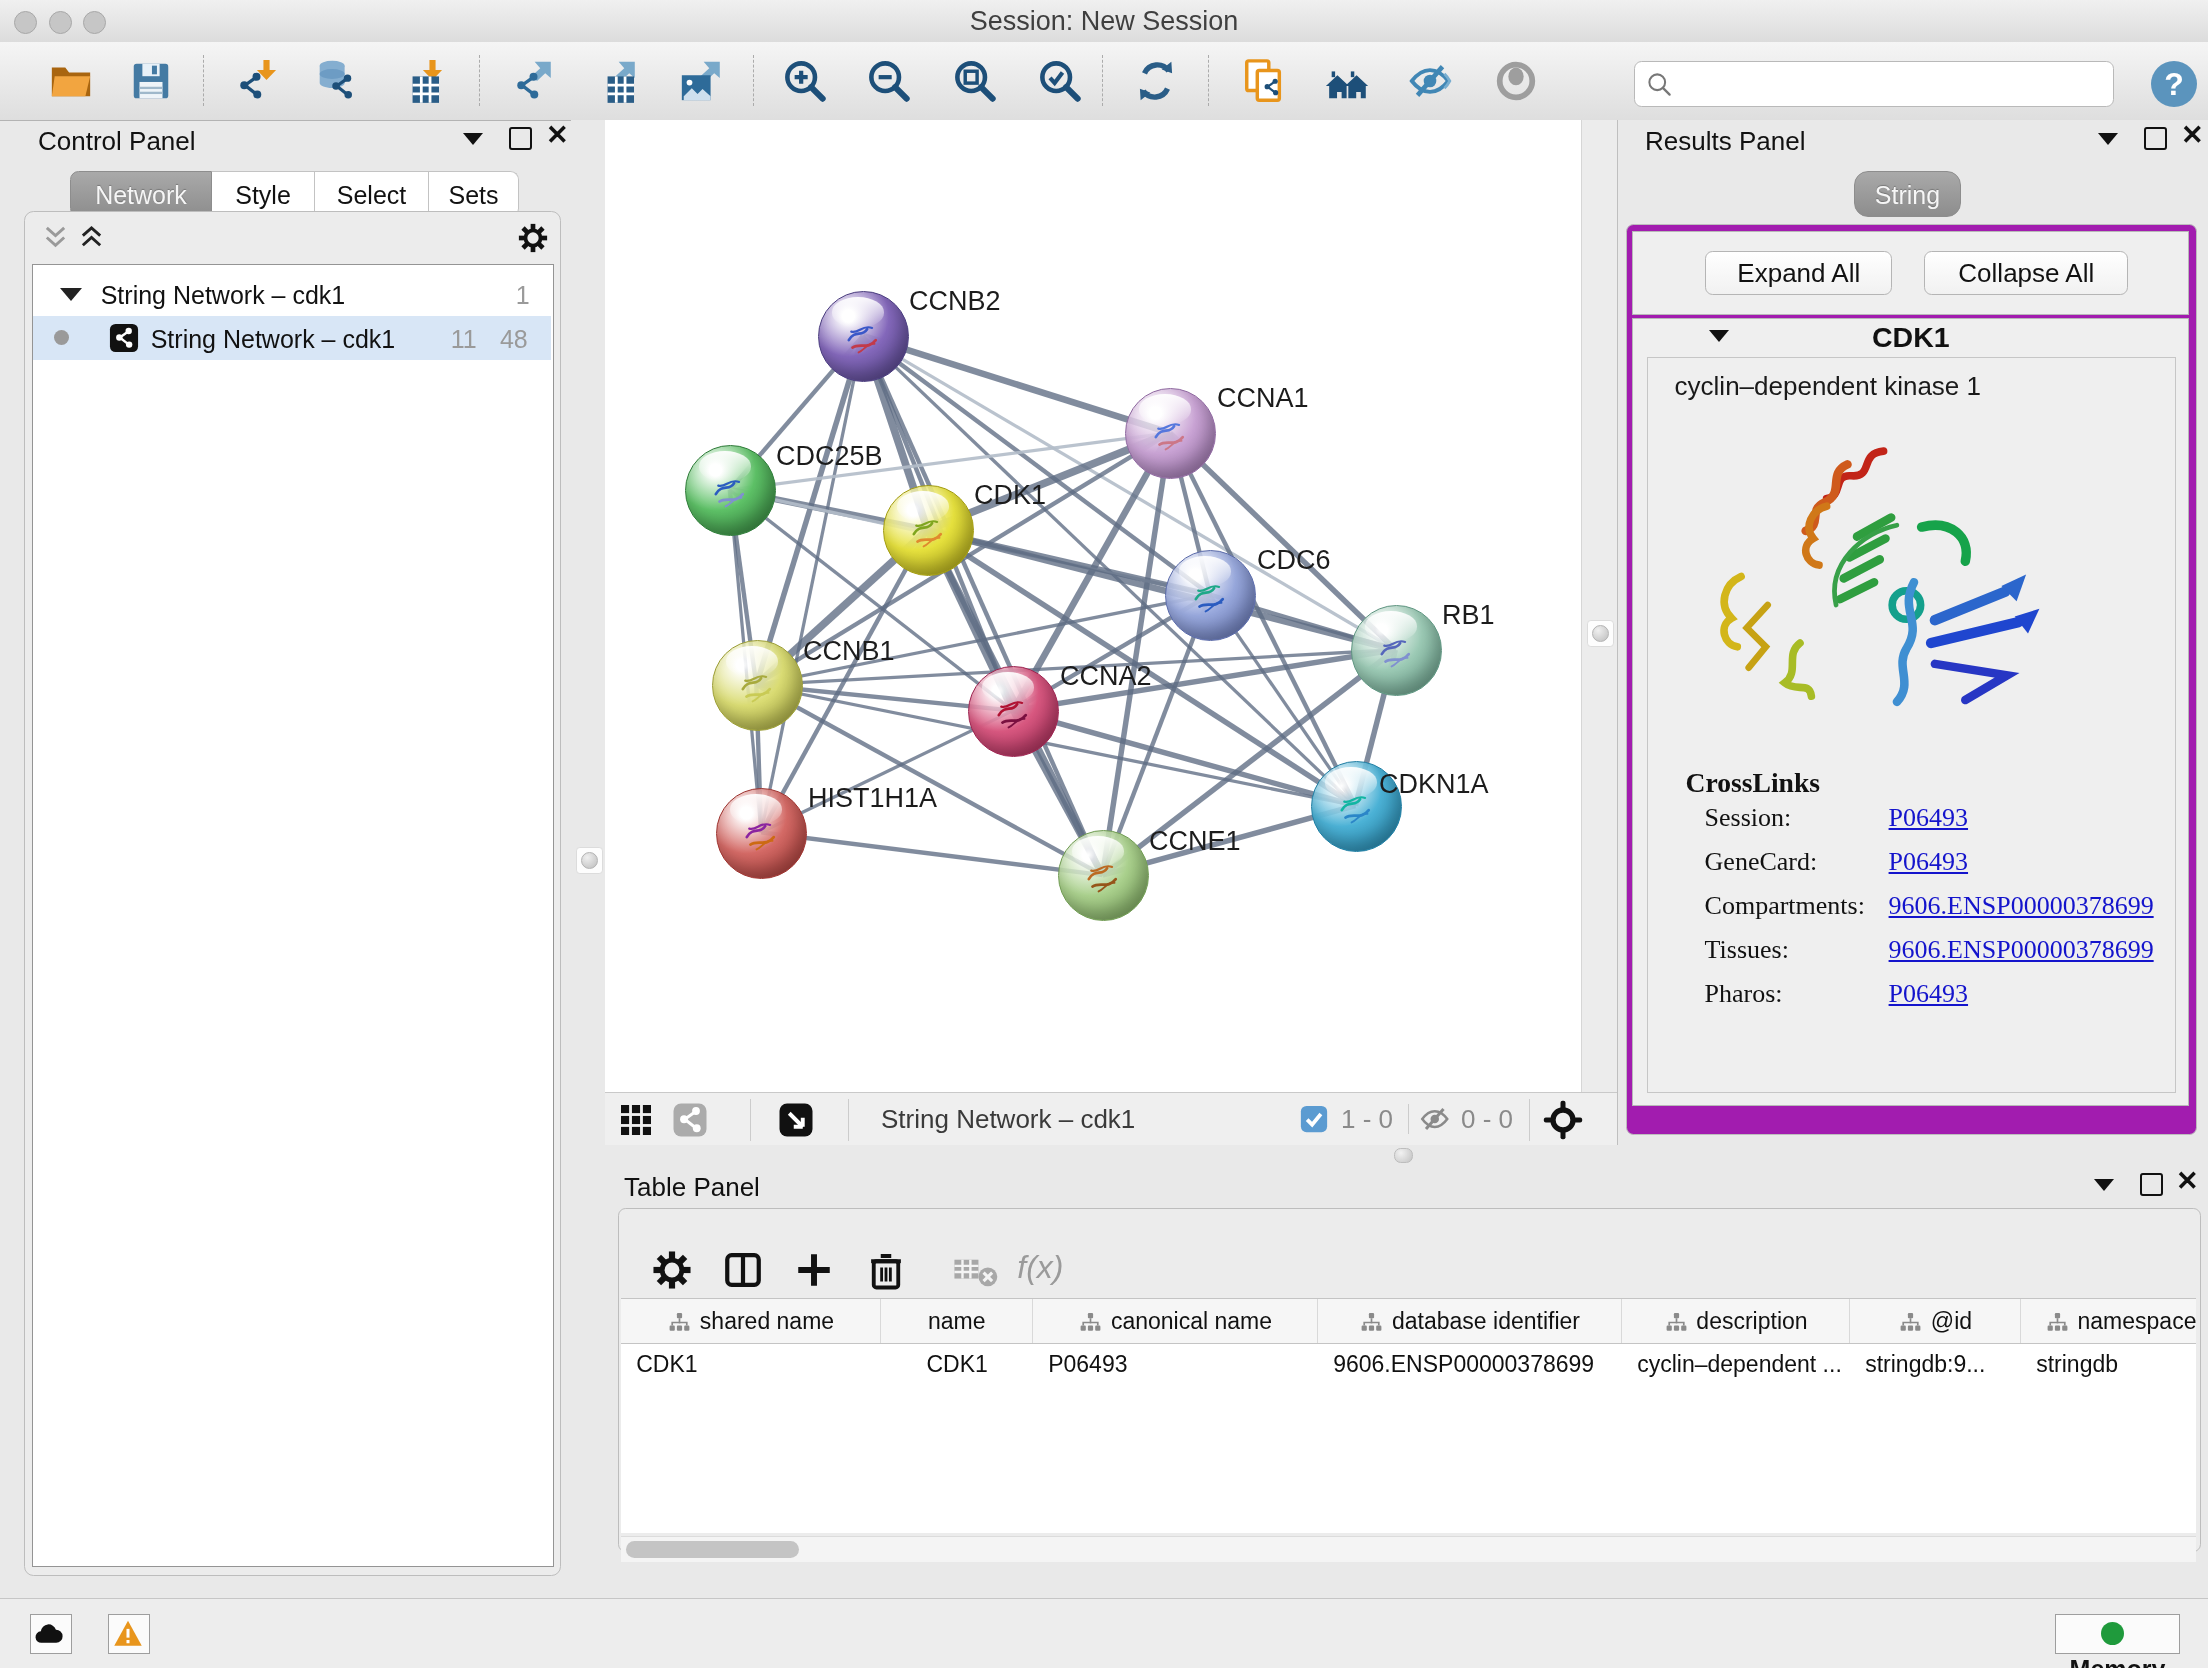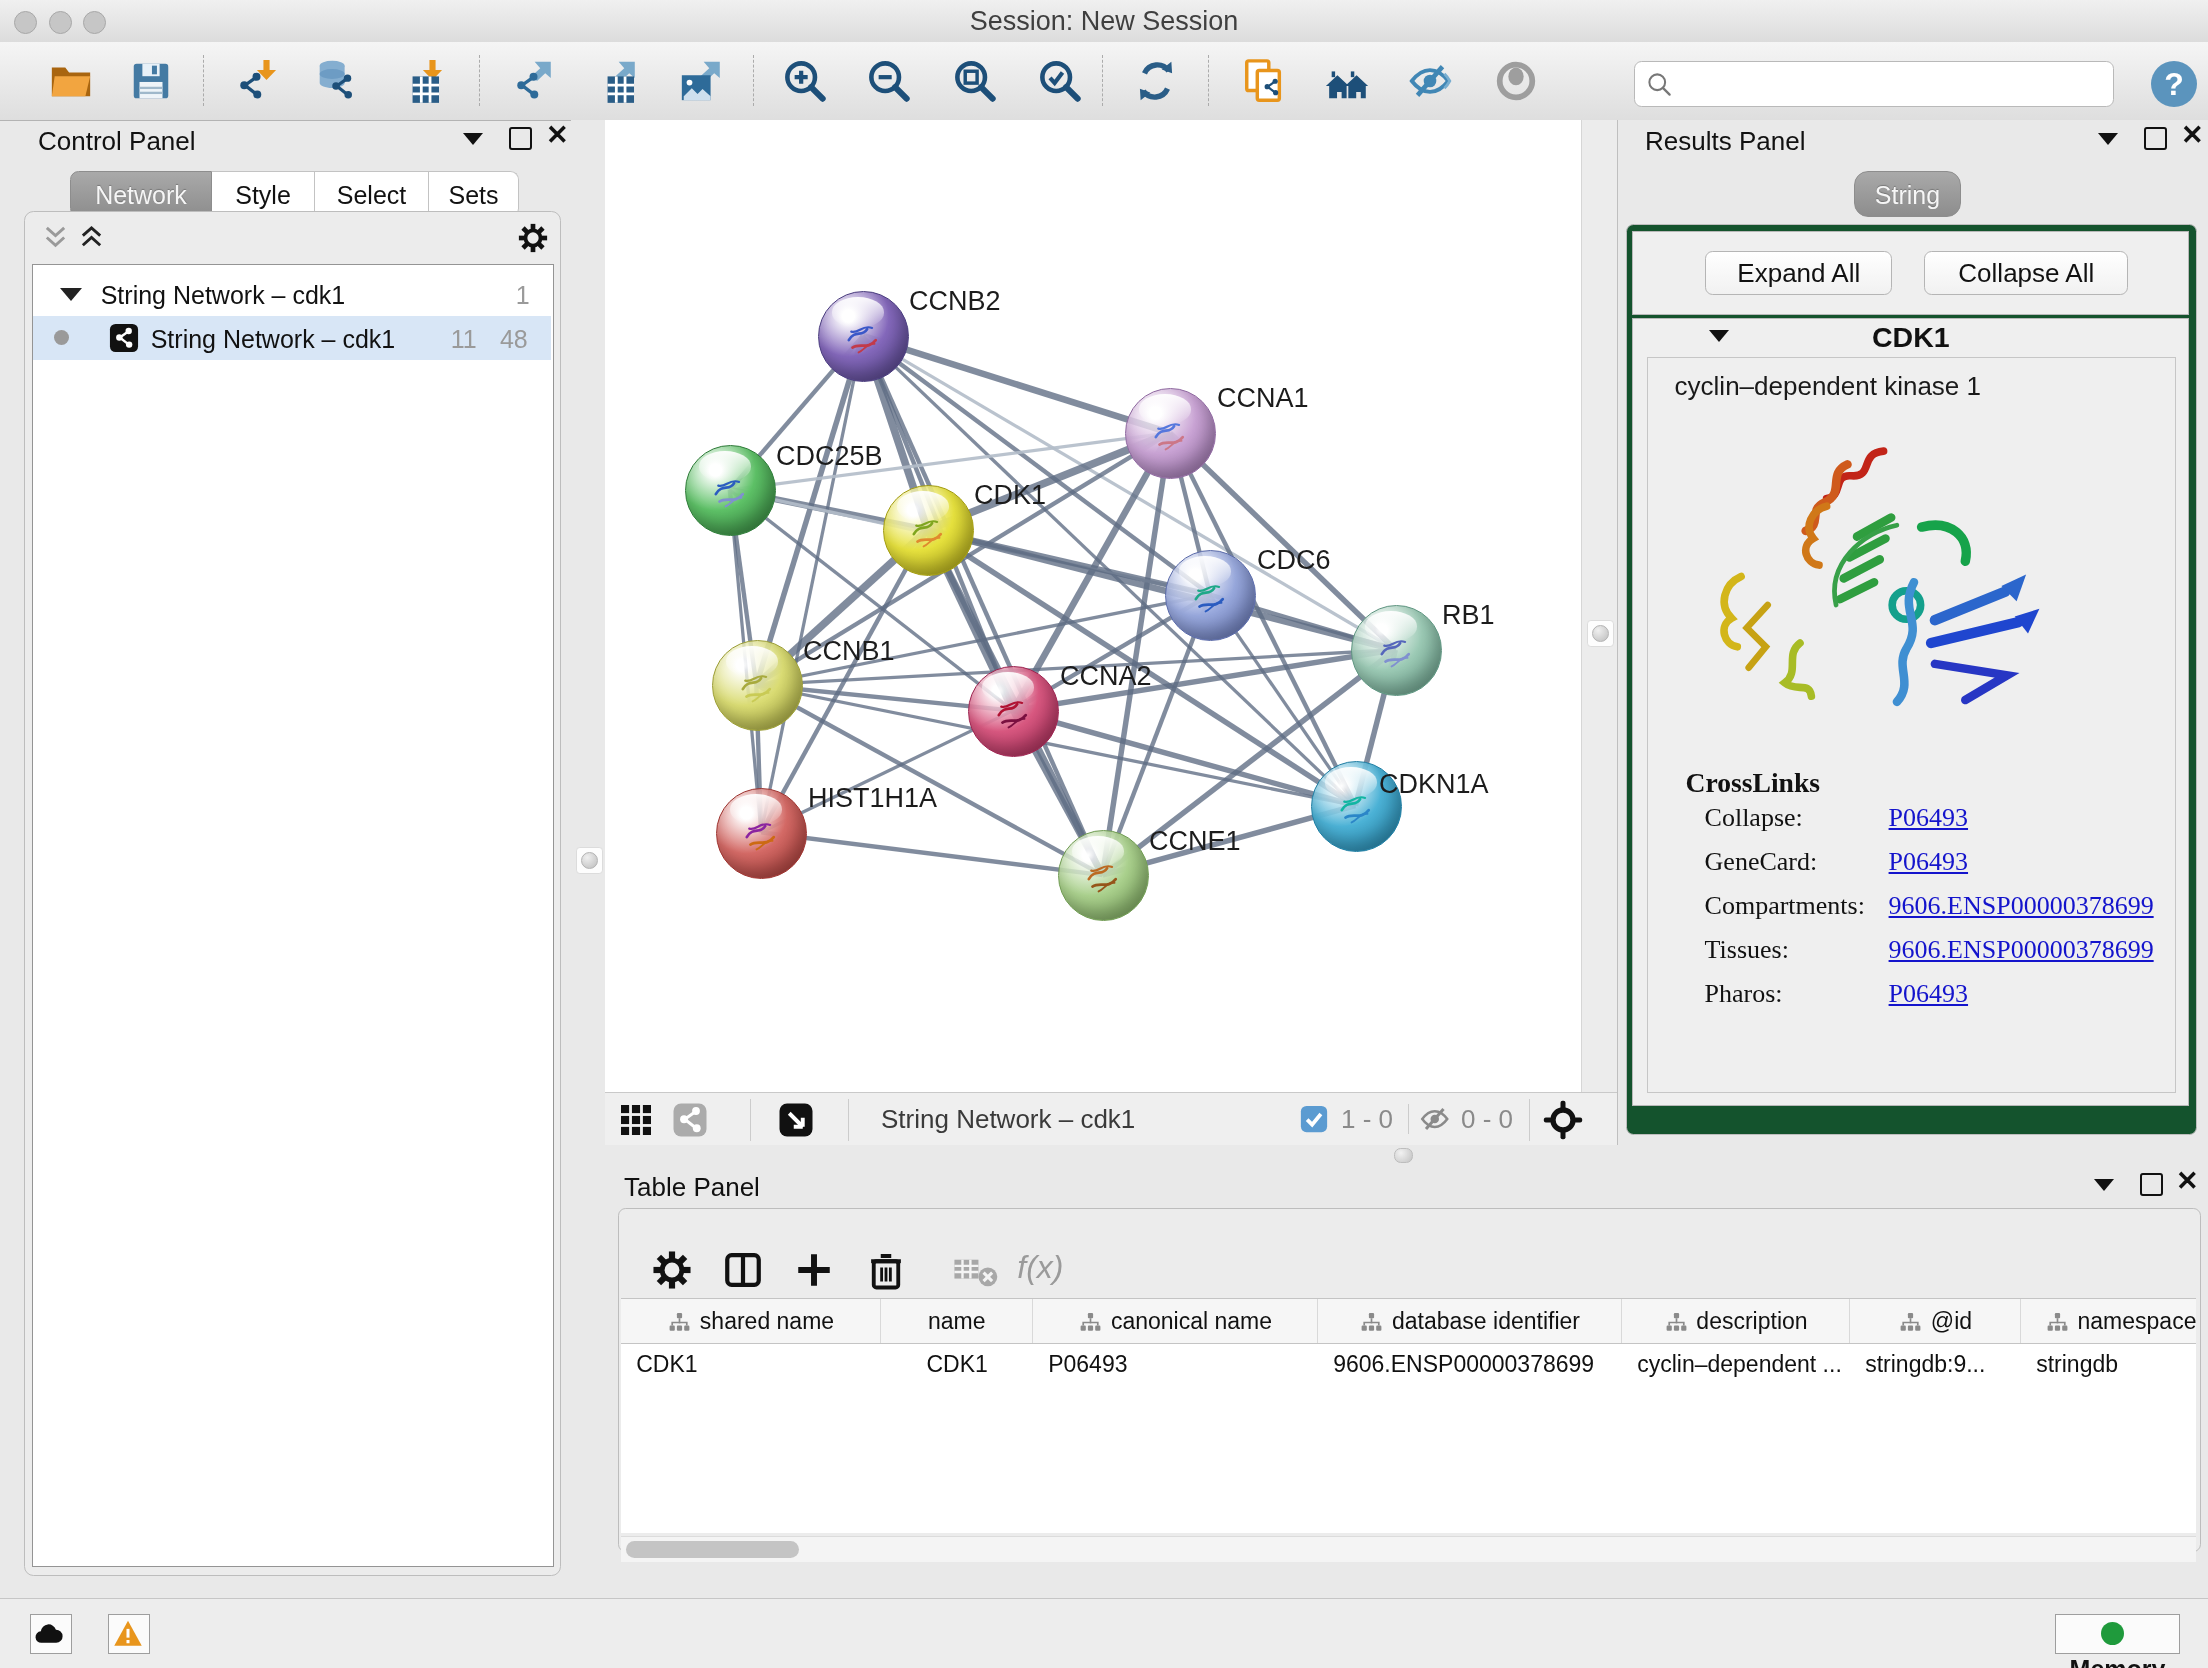--- a/index.html
+++ b/index.html
@@ -61,21 +61,21 @@
   .node svg{position:absolute;left:20px;top:20px;width:49px;height:49px;}
   .node-label{font-size:27px;color:#1c1c1c;white-space:nowrap;}
   #net-footer{left:0;top:972px;width:1012px;height:53px;background:#efefef;border-top:1px solid #c9c9c9;}
   .nf-ico{top:8.6px;width:36px;height:36px;}
   .nf-sep{top:5.7px;height:42px;border-left:1px solid #cccccc;}
   .nf-txt{font-size:26px;color:#8a8a8a;line-height:53px;}
   #nf-name{font-size:26px;color:#3a3a3a;line-height:53px;}
   
   #results-panel{left:1617px;top:120px;width:592px;height:1025px;background:#e9e9e9;
     border-left:1.9px solid #bfbfbf;}
-  #rp-outer{left:7.6px;top:104px;width:569px;height:909px;background:#14532d;border:1px solid #bdbdbd;
+  #rp-outer{left:7.6px;top:104px;width:569px;height:909px;background:#a21caf;border:1px solid #bdbdbd;
     border-radius:7.6px;}
   .rp-subbox{left:5.7px;width:555px;background:#efefef;border:1px solid #b8b8b8;}
   .btn{background:linear-gradient(#ffffff,#f1f1f1);border:1px solid #b5b5b5;border-radius:7.6px;
     font-size:26px;color:#111;text-align:center;}
   #rp-desc-box{left:13.3px;top:38px;width:527px;height:734px;border:1px solid #c6c6c6;background:#efefef;}
   .serif{font-family:"Liberation Serif",serif;}
   .xl-label{font-size:26px;color:#111;}
   .xl-value{font-size:26px;color:#1414cc;text-decoration:underline;}
   
   #table-panel{left:605px;top:1164px;width:1604px;height:434px;}
@@ -627,21 +627,21 @@
             <path d="M258 240l92-22" stroke="#1f46cf" stroke-width="11"></path>
             <path d="M262 262l76 12-44 26" stroke="#2736c4" stroke-width="9"></path>
             <path d="M240 176c-16 30 10 42-8 70-12 20 8 36-10 56" stroke="#3f8fd2" stroke-width="9"></path>
           </g>
           <path d="M332 180l26-12-10 28z" fill="#2b66cc"></path>
           <path d="M346 212l26-8-12 26z" fill="#1f46cf"></path>
         </svg>
         <div class="abs serif" style="left:38px;top:409px;font-size:27.6px;font-weight:bold;color:#111">CrossLinks</div>
         <div id="xl-rows" class="abs" style="left:0;top:445px;width:527px">
             <div class="abs" style="position: relative; height: 44px;">
-              <span class="serif xl-label" style="position:absolute;left:57px">Collapse:</span>
+              <span class="serif xl-label" style="position:absolute;left:57px">Session:</span>
               <span class="serif xl-value" style="position:absolute;left:241px">P06493</span>
             </div>
             <div class="abs" style="position: relative; height: 44px;">
               <span class="serif xl-label" style="position:absolute;left:57px">GeneCard:</span>
               <span class="serif xl-value" style="position:absolute;left:241px">P06493</span>
             </div>
             <div class="abs" style="position: relative; height: 44px;">
               <span class="serif xl-label" style="position:absolute;left:57px">Compartments:</span>
               <span class="serif xl-value" style="position:absolute;left:241px">9606.ENSP00000378699</span>
             </div>

